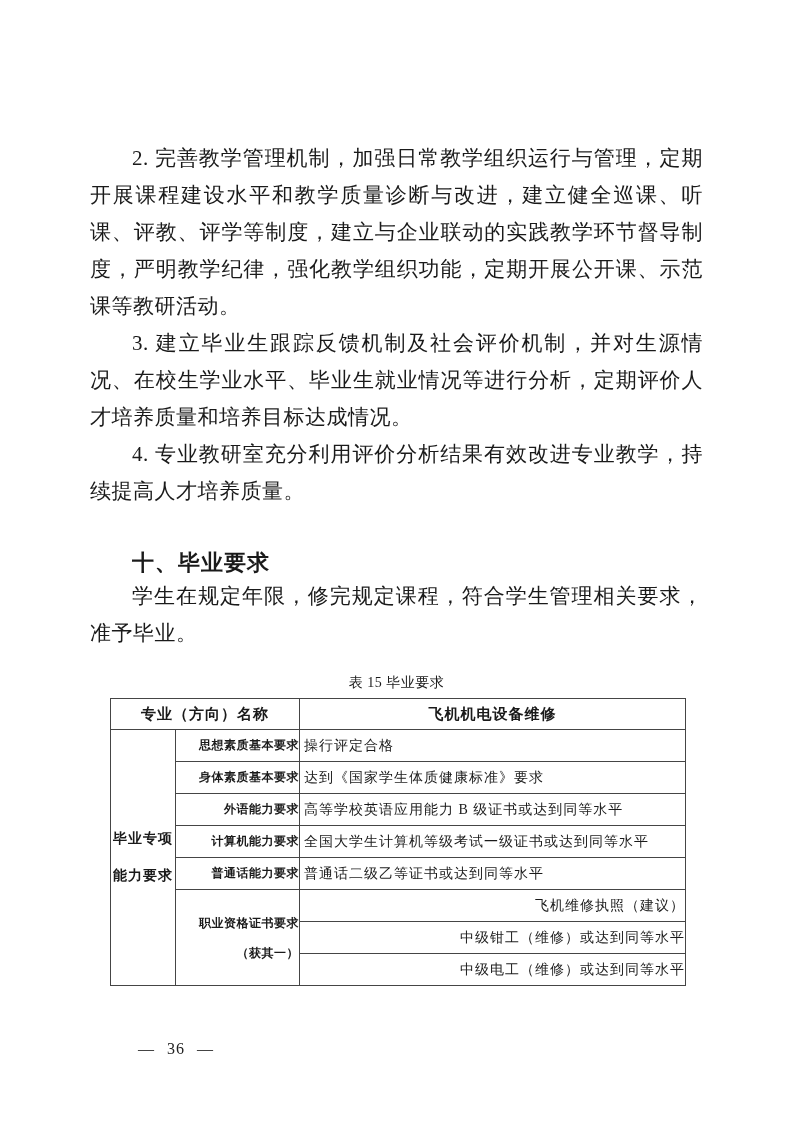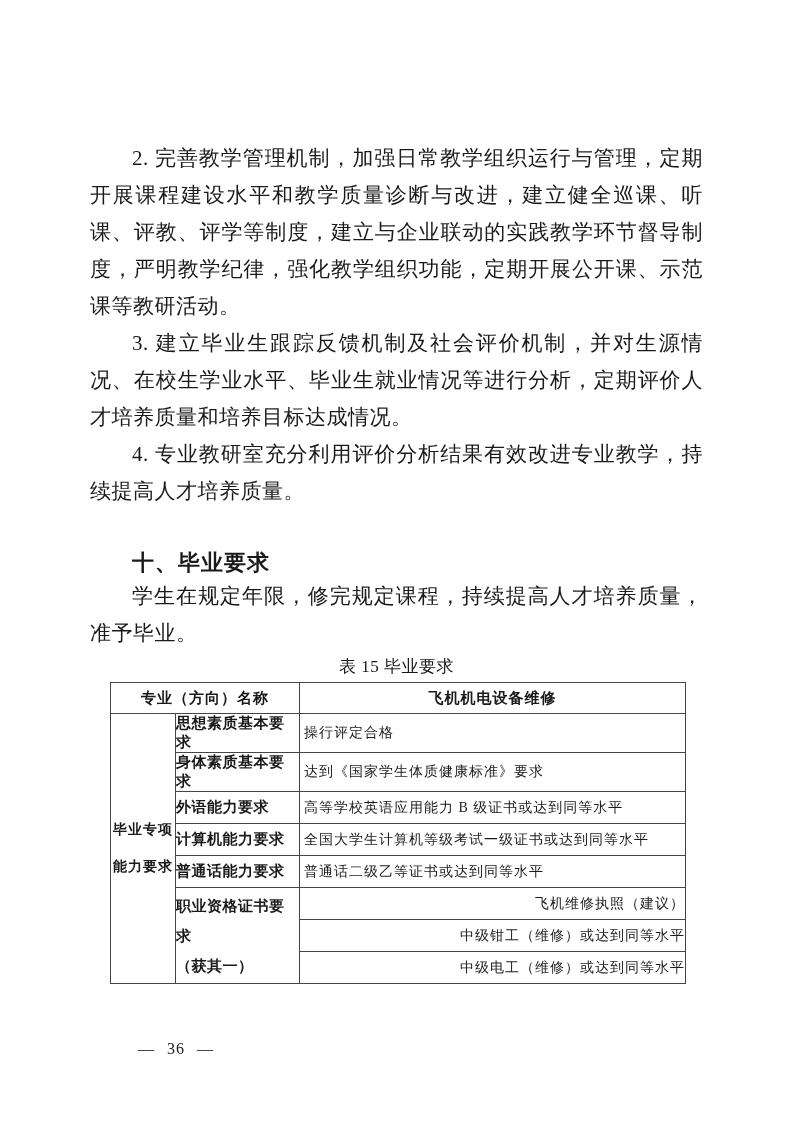--- a/index.html
+++ b/index.html
@@ -31,24 +31,24 @@
   .section-heading {
     font-family: Liberation Serif, serif;
     font-size: 22px;
     font-weight: bold;
     line-height: 30px;
     margin-top: 38px;
     padding-left: 42px;
     letter-spacing: 1px;
   }
   .table-caption {
-    font-size: 17px;
+    font-size: 14px;
     line-height: 26px;
     text-align: center;
-    margin-top: 2px;
+    margin-top: 18px;
     letter-spacing: 0.5px;
   }
   table.grad-table {
     border-collapse: collapse;
     table-layout: fixed;
     width: 575px;
     margin-left: 20px;
     margin-top: 2px;
   }
   .grad-table th, .grad-table td {
@@ -69,23 +69,23 @@
   .group-cell {
     font-family: Liberation Mono, monospace;
     font-size: 14px;
     font-weight: bold;
     text-align: center;
     line-height: 37px;
     letter-spacing: 1px;
   }
   .label-cell {
     font-family: "Liberation Sans", "DejaVu Sans", sans-serif;
-    font-size: 15px;
+    font-size: 12px;
     font-weight: bold;
-    text-align: left;
+    text-align: right;
     letter-spacing: 0.5px;
   }
   .cert-label { line-height: 30px; }
   .value-cell {
     font-size: 14px;
     padding-left: 4px;
     text-align: left;
     letter-spacing: 1px;
   }
   .value-cell.centered {
@@ -107,21 +107,21 @@
 
 <div class="page">
   <div class="content">
 
     <p class="body-para">2. 完善教学管理机制，加强日常教学组织运行与管理，定期开展课程建设水平和教学质量诊断与改进，建立健全巡课、听课、评教、评学等制度，建立与企业联动的实践教学环节督导制度，严明教学纪律，强化教学组织功能，定期开展公开课、示范课等教研活动。</p>
     <p class="body-para">3. 建立毕业生跟踪反馈机制及社会评价机制，并对生源情况、在校生学业水平、毕业生就业情况等进行分析，定期评价人才培养质量和培养目标达成情况。</p>
     <p class="body-para">4. 专业教研室充分利用评价分析结果有效改进专业教学，持续提高人才培养质量。</p>
 
     <h2 class="section-heading">十、毕业要求</h2>
 
-    <p class="body-para">学生在规定年限，修完规定课程，持续提高人才培养质量，准予毕业。</p>
+    <p class="body-para">学生在规定年限，修完规定课程，符合学生管理相关要求，准予毕业。</p>
 
     <div class="table-caption">表 15 毕业要求</div>
 
     <table class="grad-table">
       <colgroup>
         <col style="width:65px">
         <col style="width:124px">
         <col style="width:386px">
       </colgroup>
       <tbody>

